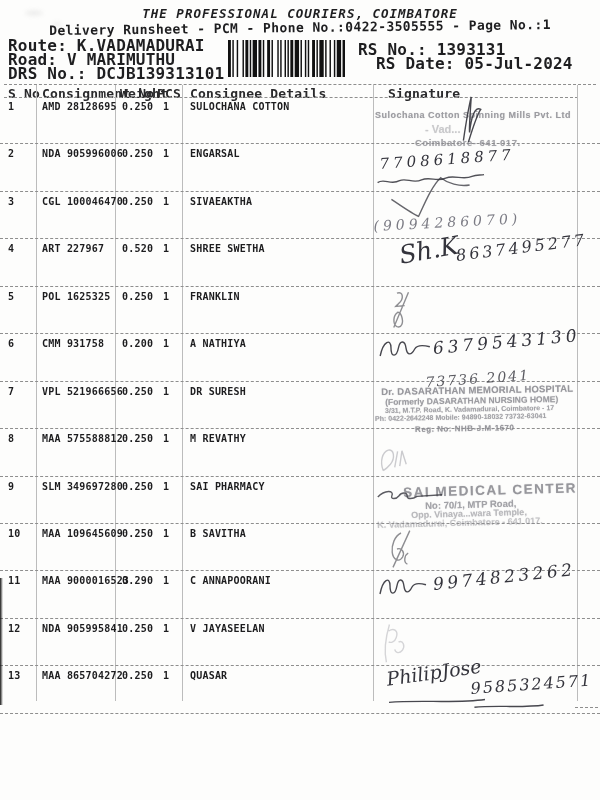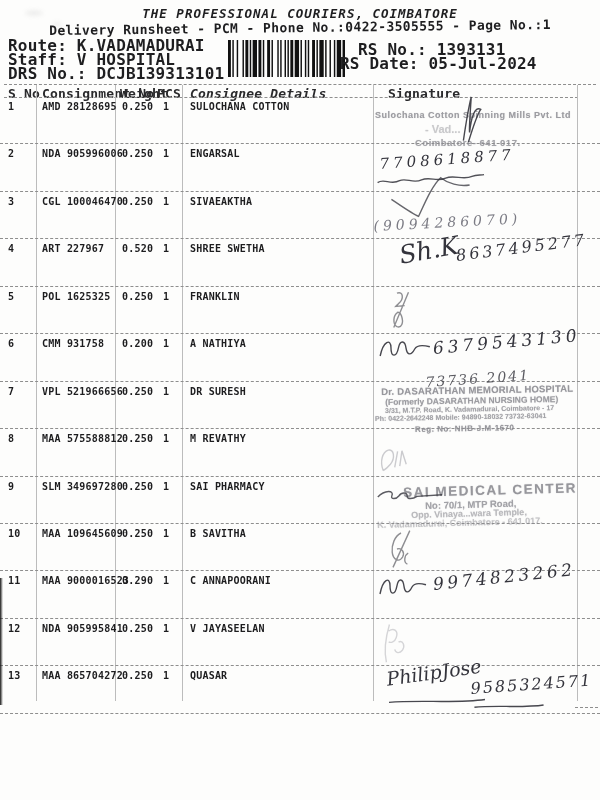--- a/index.html
+++ b/index.html
@@ -69,21 +69,21 @@
     </symbol>
   </defs>
 </svg>
 
 <div class="page">
 
   <div class="abs printed title">THE PROFESSIONAL COURIERS, COIMBATORE</div>
   <div class="abs printed subtitle">Delivery Runsheet - PCM - Phone No.:0422-3505555 - Page No.:1</div>
 
   <div class="abs printed hline" style="left:8px;top:36px;">Route: K.VADAMADURAI</div>
-  <div class="abs printed hline" style="left:8px;top:50px;">Staff: V HOSPITAL</div>
+  <div class="abs printed hline" style="left:8px;top:50px;">Road: V MARIMUTHU</div>
   <div class="abs printed hline" style="left:8px;top:64px;">DRS No.: DCJB139313101</div>
 
   <div class="abs" style="left:228px;top:40px;">
     <svg id="barcode-svg" width="117" height="37">
         <rect x="0.00" y="0" width="2.90" height="37" fill="#111"></rect>
         <rect x="4.35" y="0" width="1.45" height="37" fill="#111"></rect>
         <rect x="8.70" y="0" width="1.45" height="37" fill="#111"></rect>
         <rect x="14.50" y="0" width="1.45" height="37" fill="#111"></rect>
         <rect x="17.40" y="0" width="2.90" height="37" fill="#111"></rect>
         <rect x="21.75" y="0" width="1.45" height="37" fill="#111"></rect>
@@ -106,28 +106,28 @@
         <rect x="91.35" y="0" width="4.35" height="37" fill="#111"></rect>
         <rect x="97.15" y="0" width="1.45" height="37" fill="#111"></rect>
         <rect x="101.50" y="0" width="1.45" height="37" fill="#111"></rect>
         <rect x="105.85" y="0" width="1.45" height="37" fill="#111"></rect>
         <rect x="108.75" y="0" width="4.35" height="37" fill="#111"></rect>
         <rect x="114.55" y="0" width="2.90" height="37" fill="#111"></rect>
       </svg>
   </div>
 
   <div class="abs printed hline" style="left:358px;top:40px;">RS No.: 1393131</div>
-  <div class="abs printed hline" style="left:340px;top:54px;">RS Date: 05-Jul-2024</div>
+  <div class="abs printed hline" style="left:376px;top:54px;">RS Date: 05-Jul-2024</div>
 
   <div class="dashed" style="left:4px;top:84px;width:592px;"></div>
   <div class="abs colhead" style="left:8px;top:86px;">S No</div>
   <div class="abs colhead" style="left:42px;top:86px;">Consignment No</div>
   <div class="abs colhead" style="left:120px;top:86px;">Weight</div>
   <div class="abs colhead" style="left:157px;top:86px;">PCS</div>
-  <div class="abs colhead" style="left:190px;top:86px;font-style:italic;">Consignee Details</div>
+  <div class="abs colhead" style="left:190px;top:86px;">Consignee Details</div>
   <div class="abs colhead" style="left:388px;top:86px;">Signature</div>
   <div class="dashed" style="left:4px;top:97px;width:574px;"></div>
 
   <div class="vline" style="left:36px;top:85px;height:616px;"></div>
   <div class="vline" style="left:115px;top:85px;height:616px;"></div>
   <div class="vline" style="left:182px;top:85px;height:616px;"></div>
   <div class="vline" style="left:373px;top:85px;height:616px;"></div>
   <div class="vline" style="left:577px;top:85px;height:616px;"></div>
 
   <div class="rows">

